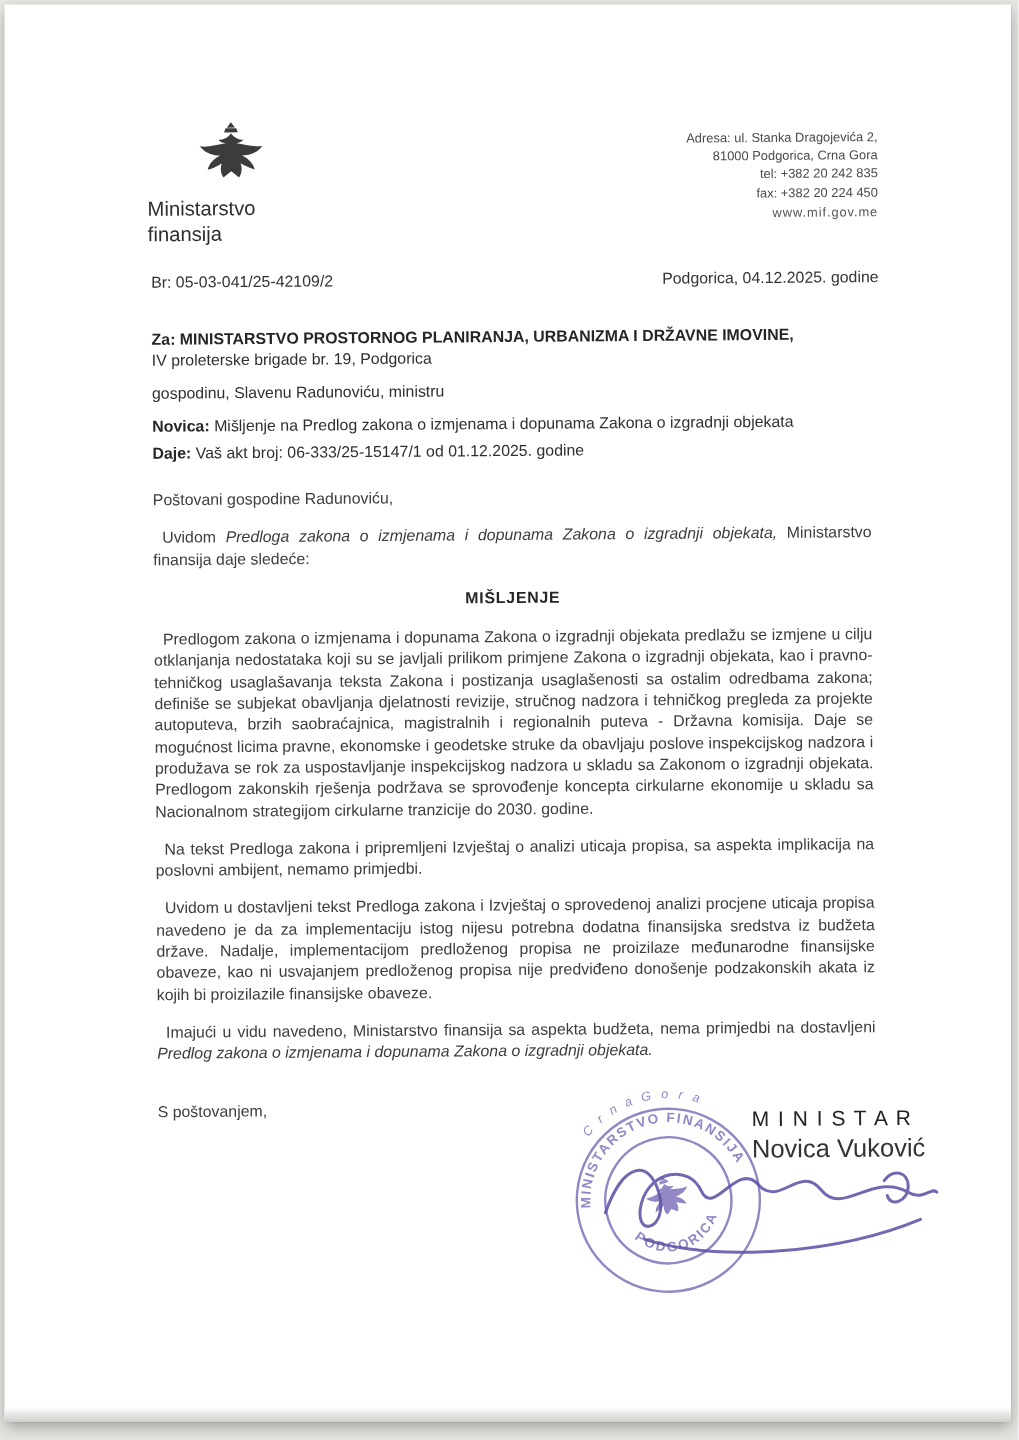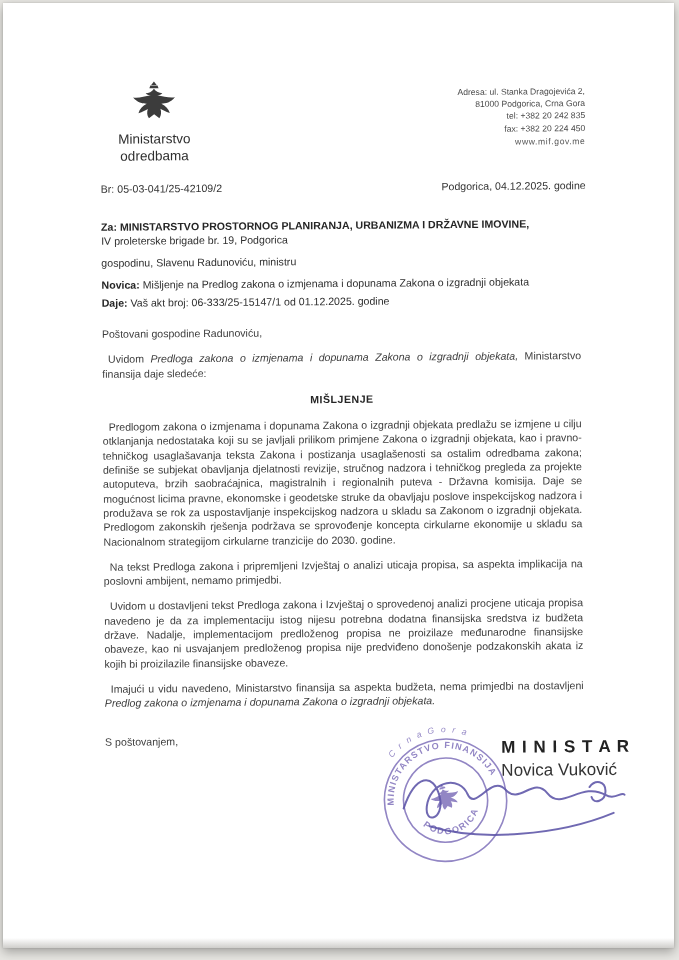--- a/index.html
+++ b/index.html
@@ -16,21 +16,21 @@
     background:#ffffff;
     box-shadow:0 4px 10px rgba(0,0,0,.30), 0 0 2px rgba(0,0,0,.15);
   }
   .content {
     position:absolute; inset:0;
     transform:rotate(-0.45deg);
     transform-origin:50% 50%;
   }
 
   
-  .logo-block { position:absolute; left:98px; top:76px; width:112px; text-align:center; }
+  .logo-block { position:absolute; left:98px; top:76px; width:112px; text-align:left; }
   .logo-block svg { display:block; margin:0 auto 6px auto; }
   .ministry-name { font-size:13.5px; line-height:17px; color:#2e2e2e; }
 
   .contact { position:absolute; right:86px; top:84px; text-align:right;
              font-size:8.6px; line-height:12.2px; color:#4a4a4a; }
   .contact .web { letter-spacing:.6px; color:#555; margin-top:1px; }
 
   .ref-row { position:absolute; left:100px; right:86px; top:178px;
              font-size:10.6px; color:#333; }
   .ref-row .date { float:right; }
@@ -47,21 +47,21 @@
   .body-text p { margin:0 0 11px 0; text-indent:6px; }
   .body-text p.nojust { text-align:left; text-indent:0; }
   .opinion-heading { text-align:center; font-weight:bold; color:#262626;
                      letter-spacing:.5px; margin:13px 0 12px 0 !important;
                      text-indent:0 !important; }
   .it { font-style:italic; }
   .closing { margin-top:24px !important; text-indent:0 !important; text-align:left; }
 
   
   .sign-block { position:absolute; left:496px; top:736px; color:#222; }
-  .sign-title { font-weight:bold; font-size:17px; letter-spacing:1px; white-space:nowrap; }
+  .sign-title { font-weight:normal; font-size:14px; letter-spacing:1px; white-space:nowrap; }
   .sign-name { font-size:17px; margin-top:3px; color:#333; }
 
   
   .stamp-wrap { position:absolute; left:360px; top:718px; width:160px; height:160px;
                 transform:rotate(-16deg); opacity:.82; }
   .sig-strokes { position:absolute; left:388px; top:742px; width:236px; height:118px;
                  opacity:.88; }
 
   .scan-bottom { position:absolute; left:0; right:0; bottom:0; height:10px;
                  background:linear-gradient(#ffffff, #cfcecb); }
@@ -75,21 +75,21 @@
     <div class="logo-block">
       <svg width="46" height="44" viewBox="0 0 44 42">
         <g fill="#3c3c3c">
           <path d="M22,1 l2.6,3.4 h-5.2 z"></path>
           <path d="M18.6,4.8 h6.8 l1,2.6 h-8.8 z"></path>
           <path d="M22,8 C20,11 17,12.2 14,12.2 c2,2 4,2 5,2 C13,15.2 7,17.2 2,16.2 c4,5 9,6 13,6 C11,24.2 8,27.2 7,31.2 c4,-1 7,-3 9,-4 c-1,3 -1,6 1,9 l5,-4 l5,4 c2,-3 2,-6 1,-9 c2,1 5,3 9,4 c-1,-4 -4,-7 -8,-9 c4,0 9,-1 13,-6 c-5,1 -11,-1 -17,-2 c1,0 3,0 5,-2 c-3,0 -6,-1.2 -8,-4.2 z"></path>
         </g>
       </svg>
       <div class="ministry-name">
         <div>Ministarstvo</div>
-        <div>odredbama</div>
+        <div>finansija</div>
       </div>
     </div>
 
     <div class="contact">
       <div>Adresa: ul. Stanka Dragojevića 2,</div>
       <div>81000 Podgorica, Crna Gora</div>
       <div>tel: +382 20 242 835</div>
       <div>fax: +382 20 224 450</div>
       <div class="web">www.mif.gov.me</div>
     </div>

